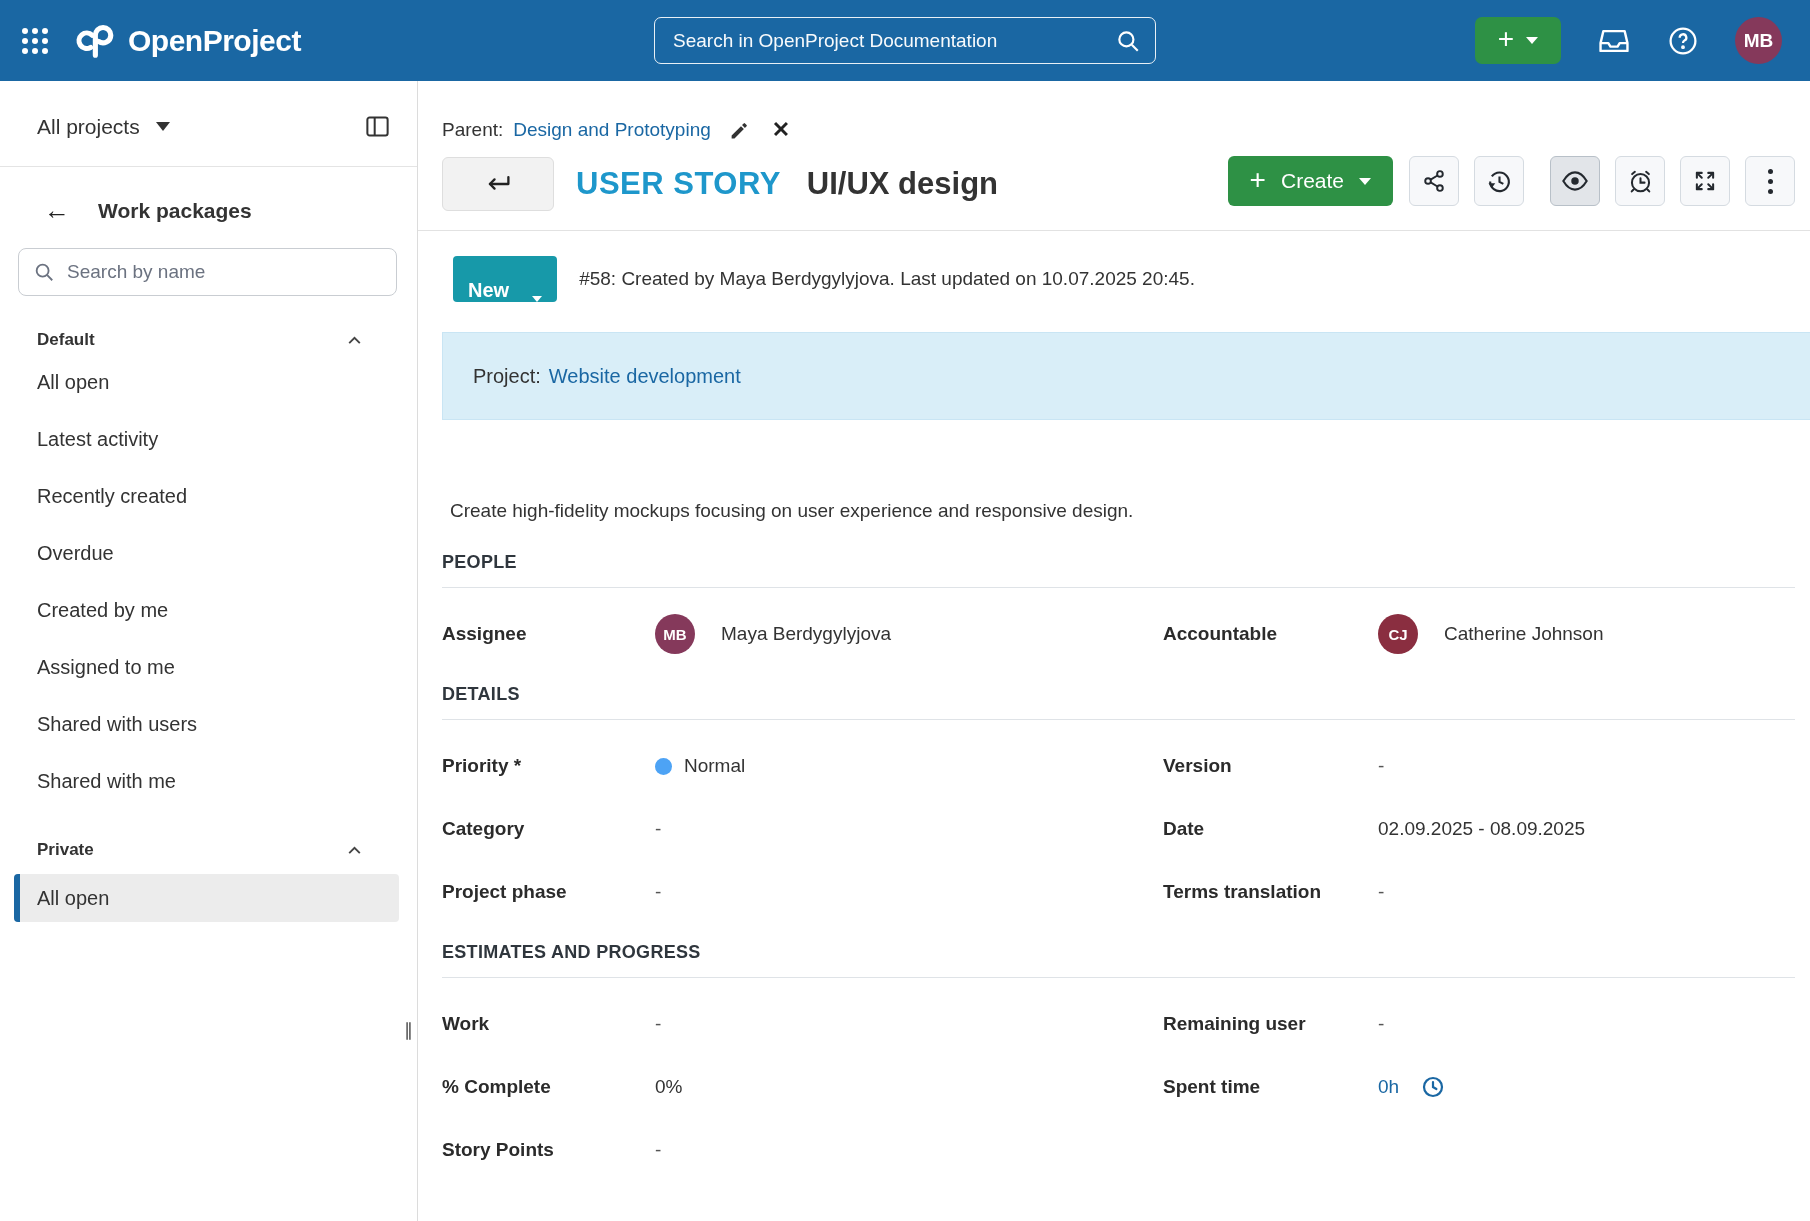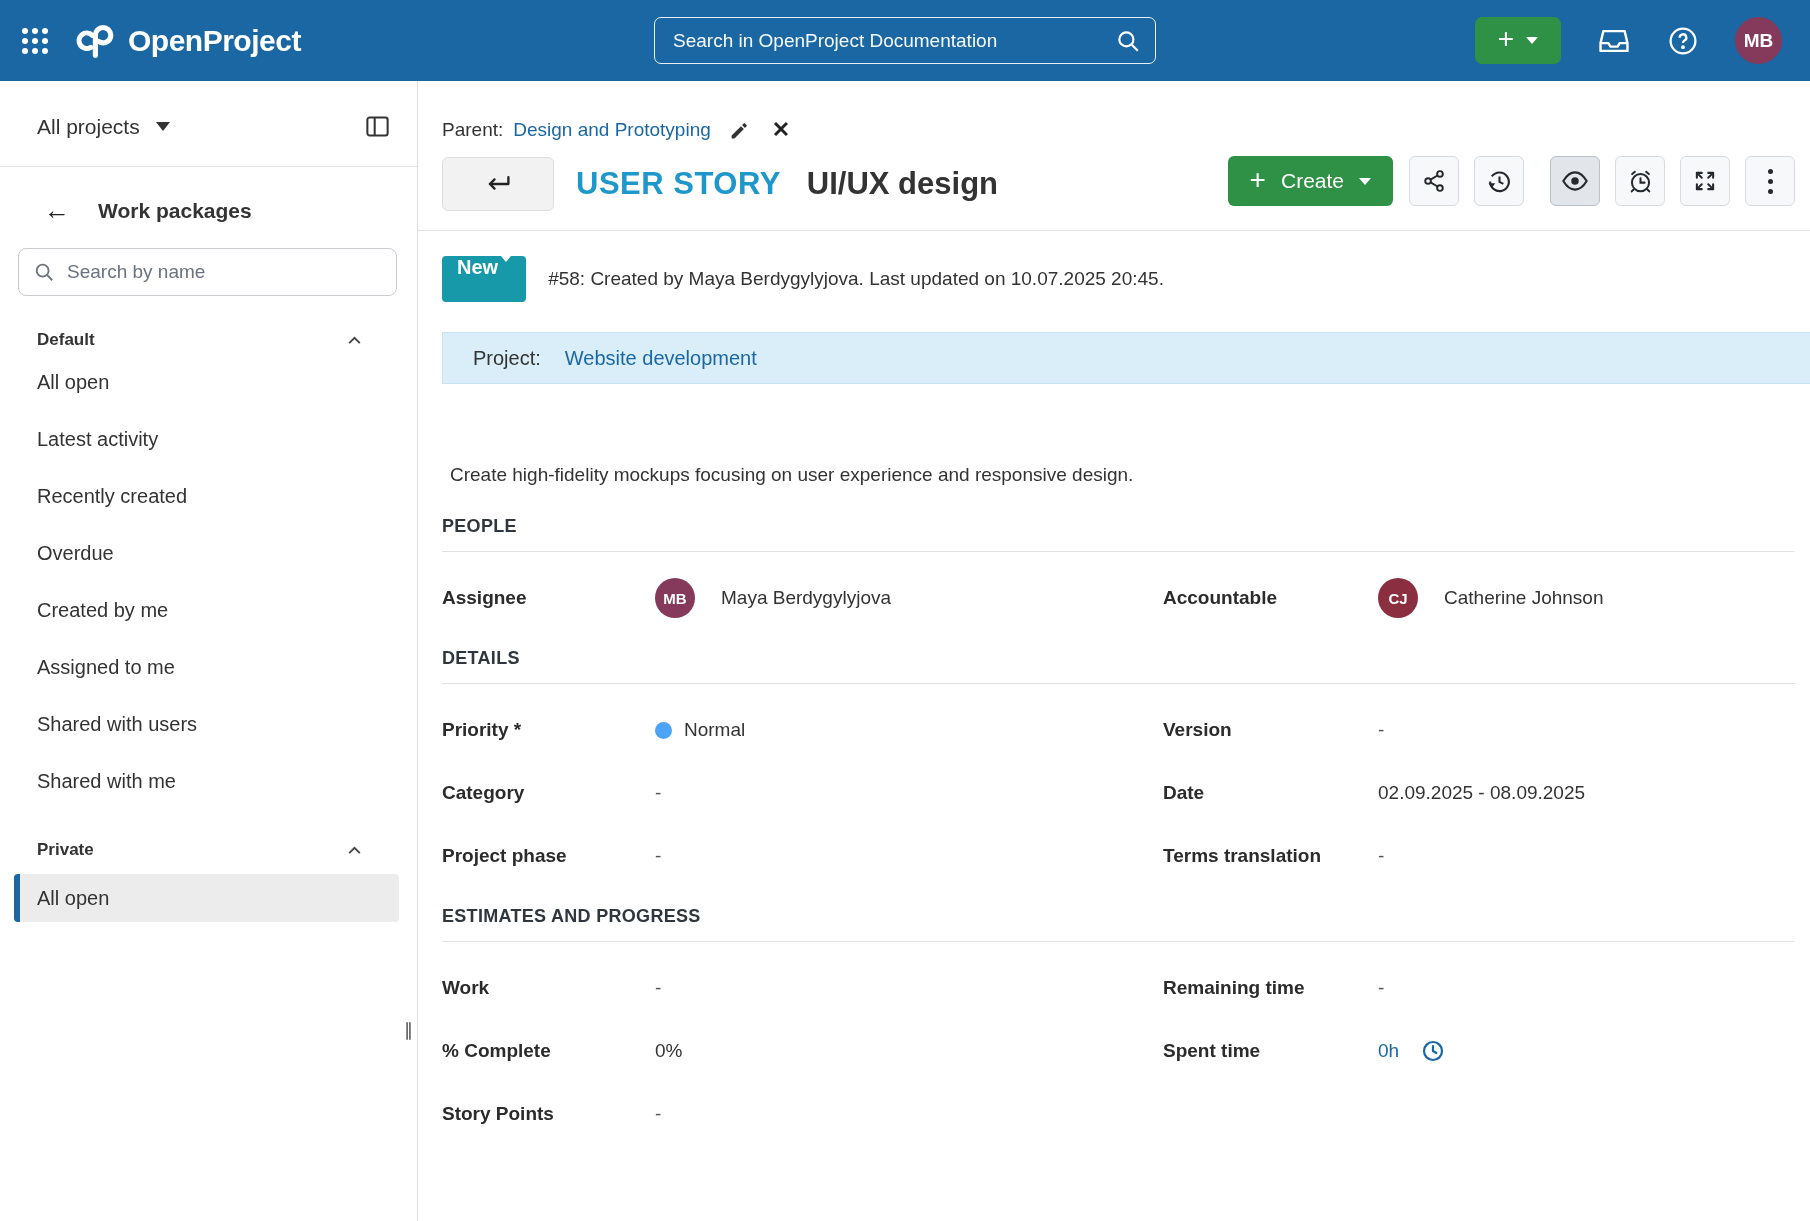--- a/index.html
+++ b/index.html
@@ -53,23 +53,23 @@
   .wp-title { font-size:31px; font-weight:700; color:#333; margin-left:4px; }
   .toolbar { position:absolute; top:75px; right:15px; display:flex; align-items:center; }
   .create-btn { height:50px; padding:0 22px; background:#2E9145; border:none; border-radius:6px; color:#fff; font-size:21px; display:flex; align-items:center; gap:15px; cursor:pointer; font-family:"Liberation Sans", sans-serif; }
   .tbtn { width:50px; height:50px; border:1px solid #D5DBE1; background:#F7F8FA; border-radius:6px; display:flex; align-items:center; justify-content:center; margin-left:15px; cursor:pointer; }
   .tbtn.pressed { background:#E2E5E9; border-color:#B8C0C8; }
   .tbtn.group-gap { margin-left:26px; }
   .kebab { display:flex; flex-direction:column; gap:5px; }
   .kebab i { width:5px; height:5px; border-radius:50%; background:#24292F; }
   .main-div { border-bottom:1px solid #E2E2E2; margin-top:19px; margin-left:-24px; }
   .status-row { margin-top:25px; display:flex; align-items:center; gap:22px; }
-  .badge { height:46px; padding:0 15px; border-radius:4px; color:#fff; font-size:20px; font-weight:700; display:flex; align-items:flex-start; gap:3px; cursor:pointer; }
+  .badge { height:46px; padding:0 15px; border-radius:4px; color:#fff; font-size:20px; font-weight:700; display:flex; align-items:flex-end; gap:23px; cursor:pointer;margin-left:11px; }
   .status-meta { font-size:19px; color:#333; }
-  .banner { margin-top:30px; height:52px; background:#D9EEF8; border:1px solid #C9E5F4; border-right:none; display:flex; align-items:center; padding-left:30px; gap:24px; font-size:20px; color:#333; }
+  .banner { margin-top:30px; height:88px; background:#D9EEF8; border:1px solid #C9E5F4; border-right:none; display:flex; align-items:center; padding-left:30px; gap:8px; font-size:20px; color:#333; }
   .desc { margin-top:80px; padding-left:8px; font-size:19px; color:#333; }
   .section h3 { margin-top:30px; font-size:18px; font-weight:700; color:#2F363D; letter-spacing:0.3px; }
   .sec-div { border-bottom:1px solid #DFE3E7; margin-top:14px; margin-right:15px; }
   .fields { margin-top:26px; display:grid; grid-template-columns:213px 508px 215px auto; row-gap:23px; align-items:center; }
   .fields > div { min-height:40px; display:flex; align-items:center; }
   .flabel { font-size:19px; font-weight:700; color:#2B2B2B; }
   .fvalue { font-size:19px; color:#333; gap:12px; }
   .dash { color:#555; }
   .chip-avatar { width:40px; height:40px; border-radius:50%; color:#fff; font-size:15px; font-weight:700; display:flex; align-items:center; justify-content:center; flex:0 0 40px; }
   .chip-name { margin-left:14px; cursor:pointer; }
@@ -338,21 +338,21 @@
           <div class="fvalue dash">-</div>
         </div>
       </section>
 
       <section class="section">
         <h3>ESTIMATES AND PROGRESS</h3>
         <div class="sec-div"></div>
         <div class="fields">
           <div class="flabel">Work</div>
           <div class="fvalue dash">-</div>
-          <div class="flabel">Remaining time</div>
+          <div class="flabel">Remaining user</div>
           <div class="fvalue dash">-</div>
 
           <div class="flabel">% Complete</div>
           <div class="fvalue">0%</div>
           <div class="flabel">Spent time</div>
           <div class="fvalue">
             <span class="spent-link">0h</span>
             <span>
               <svg width="24" height="24" viewBox="0 0 24 24" fill="none" stroke="#1A67A3" stroke-width="2.2">
                 <circle cx="12" cy="12" r="9"></circle>

